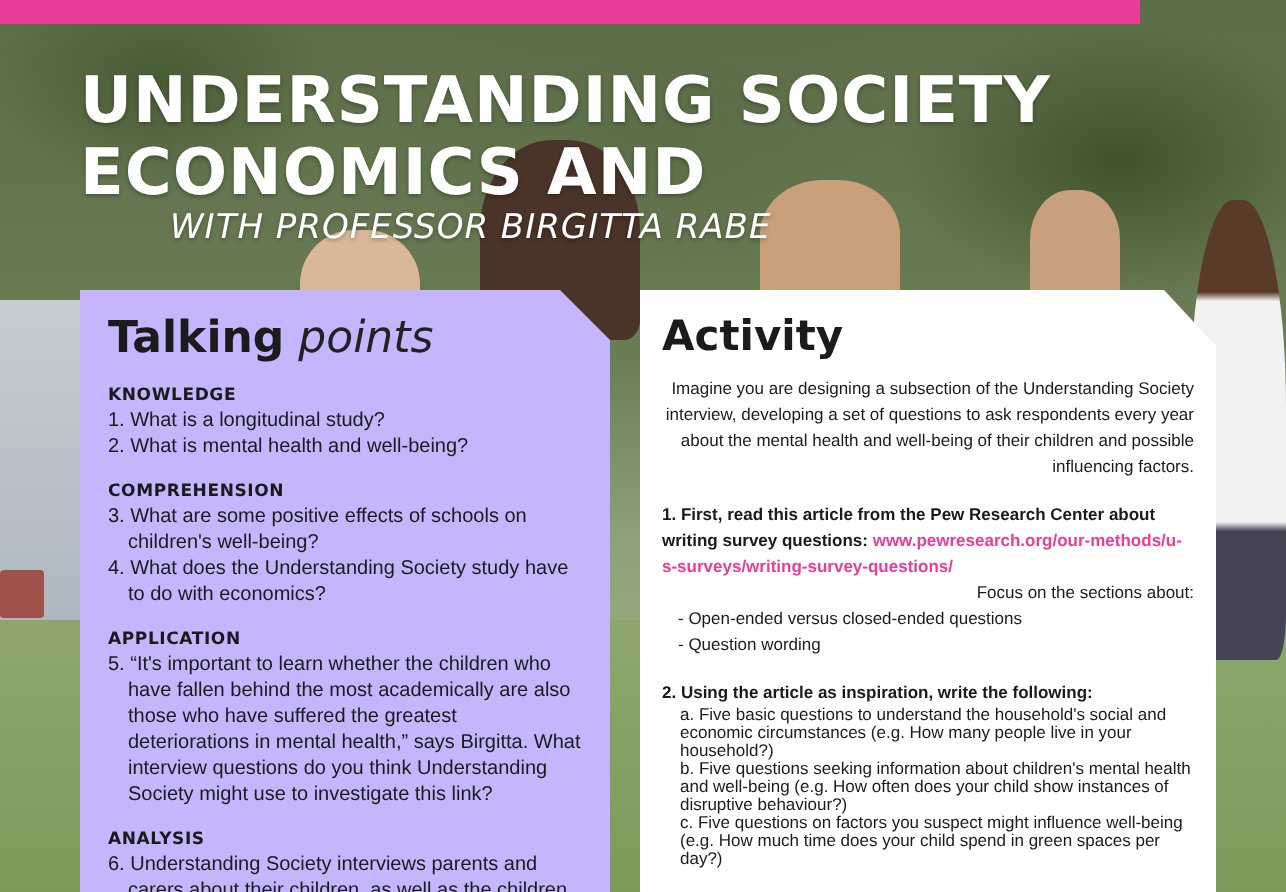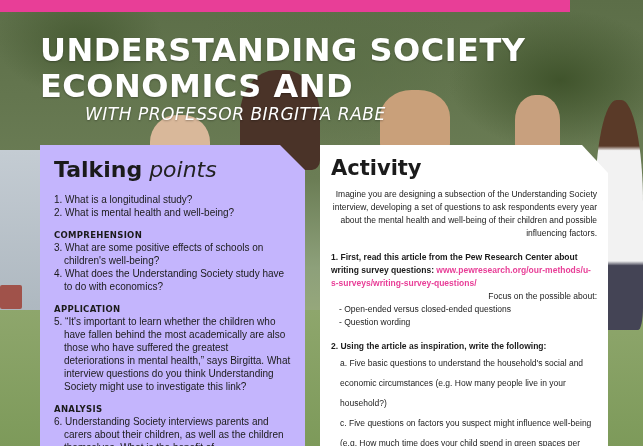--- a/index.html
+++ b/index.html
@@ -50,21 +50,21 @@
   .h-talk i { font-weight:normal; font-style:italic; color:#222; }
   .sec-h { font-family:"DejaVu Sans", sans-serif; font-weight:bold; font-size:8.5px; letter-spacing:.3px; margin:0 0 1px 0; }
   .item { font-size:10px; line-height:13px; padding-left:10px; text-indent:-10px; }
   .sec { margin-bottom:11px; }
   .h-act { font-family:"DejaVu Sans", sans-serif; font-weight:bold; font-size:21px; margin:0 0 7px 0; line-height:26px; }
   .p { font-size:8.5px; line-height:13px; margin:0;text-align:right; }
   .step { font-size:8.5px; line-height:13px; font-weight:bold; margin:0; }
   .link { color:#e83e97; font-weight:bold; }
   .gap { height:11px; }
   .bullet { padding-left:8px; font-size:8.5px; line-height:13px; }
-  .sub { padding-left:9px; font-size:8.5px; line-height:20px; }
+  .sub { padding-left:9px; font-size:8.5px; line-height:9px; }
 </style>
 </head>
 <body>
 
 <div class="bg">
   <div class="wall"></div>
   <div class="planter"></div>
   <div class="grass"></div>
   <div class="kid" style="left:150px;top:115px;width:60px;height:60px;background:#d9b89a;"></div>
   <div class="kid" style="left:240px;top:70px;width:80px;height:100px;background:#4a3328;"></div>
@@ -81,20 +81,21 @@
 </div>
 <div class="subtitle">WITH PROFESSOR BIRGITTA RABE</div>
 
 <div class="panel-left">
   <div class="h-talk">
     <b>Talking</b>
     <i>points</i>
   </div>
 
   <div class="sec">
+    <div class="sec-h">KNOWLEDGE</div>
     <div class="item">1. What is a longitudinal study?</div>
     <div class="item">2. What is mental health and well-being?</div>
   </div>
 
   <div class="sec">
     <div class="sec-h">COMPREHENSION</div>
     <div class="item">3. What are some positive effects of schools on children's well-being?</div>
     <div class="item">4. What does the Understanding Society study have to do with economics?</div>
   </div>
 
@@ -107,20 +108,21 @@
     <div class="sec-h">ANALYSIS</div>
     <div class="item">6. Understanding Society interviews parents and carers about their children, as well as the children themselves. What is the benefit of</div>
   </div>
 </div>
 
 <div class="panel-right">
   <div class="h-act">Activity</div>
   <p class="p">Imagine you are designing a subsection of the Understanding Society interview, developing a set of questions to ask respondents every year about the mental health and well-being of their children and possible influencing factors.</p>
   <div class="gap"></div>
   <p class="step"><span>1. First, read this article from the Pew Research Center about writing survey questions: </span><span class="link">www.pewresearch.org/our-methods/u-s-surveys/writing-survey-questions/</span></p>
-  <p class="p">Focus on the possible about:</p>
+  <p class="p">Focus on the sections about:</p>
   <div class="bullet">- Open-ended versus closed-ended questions</div>
   <div class="bullet">- Question wording</div>
   <div class="gap"></div>
   <p class="step">2. Using the article as inspiration, write the following:</p>
   <div class="sub">a. Five basic questions to understand the household's social and economic circumstances (e.g. How many people live in your household?)</div>
+  <div class="sub">b. Five questions seeking information about children's mental health and well-being (e.g. How often does your child show instances of disruptive behaviour?)</div>
   <div class="sub">c. Five questions on factors you suspect might influence well-being (e.g. How much time does your child spend in green spaces per day?)</div>
 </div>
 
 </body></html>

